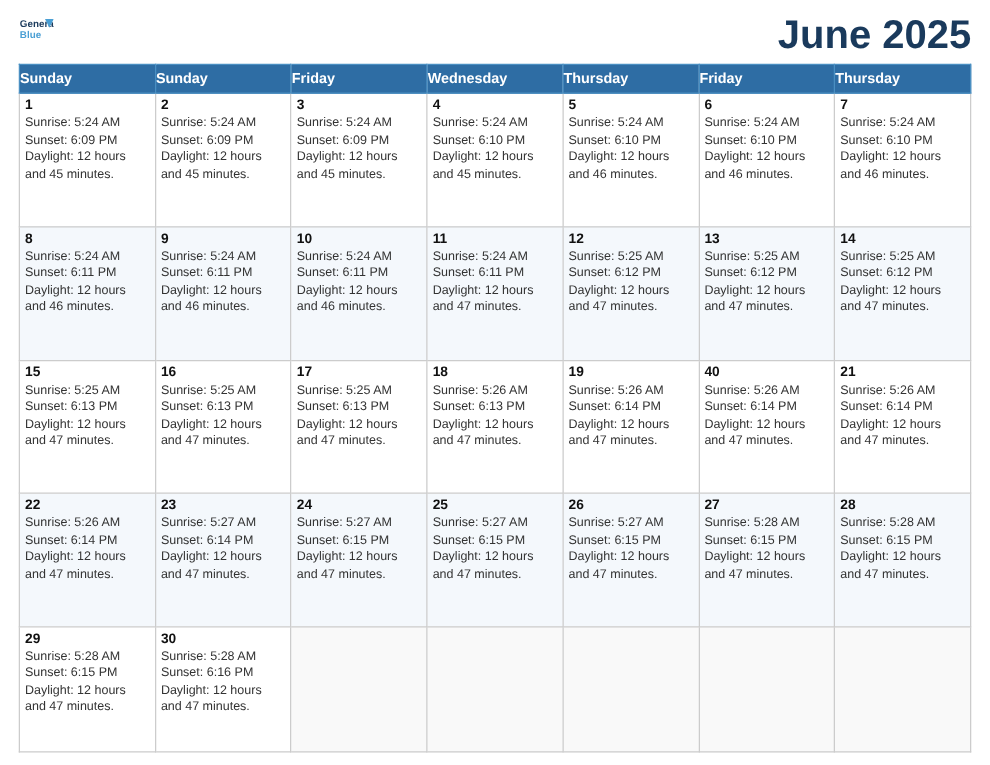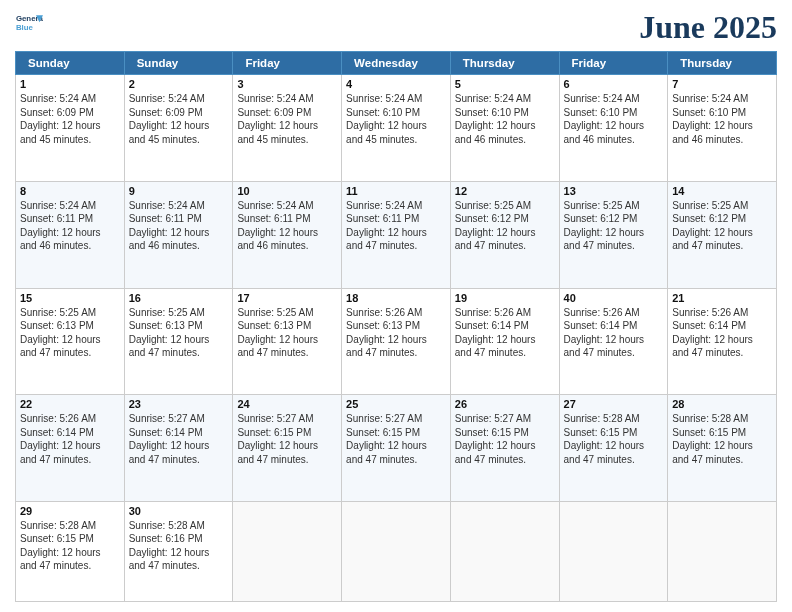--- a/index.html
+++ b/index.html
@@ -27,21 +27,20 @@
       display: flex;
       align-items: center;
       gap: 4px;
     }
     .logo-icon {
       width: 28px;
       height: 28px;
     }
     .title-area {
       text-align: left;
-      font-family: Liberation Serif, serif;
     }
     .main-title {
       font-size: 32px;
       font-weight: bold;
       color: #1a3a5c;
       line-height: 1.1;
     }
     .subtitle {
       font-size: 14px;
       color: #333;
@@ -51,21 +50,21 @@
       border: 1px solid #ccc;
       border-collapse: collapse;
       width: 100%;
       table-layout: fixed;
     }
     .calendar thead tr th {
       background-color: #2e6da4;
       color: #fff;
       font-size: 11.5px;
       font-weight: bold;
-      padding: 5px 12px;
+      padding: 5px 0;
       text-align: left;
       border: 1px solid #4a8fc2;
     }
     .calendar tbody tr td {
       border: 1px solid #ccc;
       vertical-align: top;
       padding: 3px 4px;
       font-size: 9px;
       color: #333;
       height: 80px;

